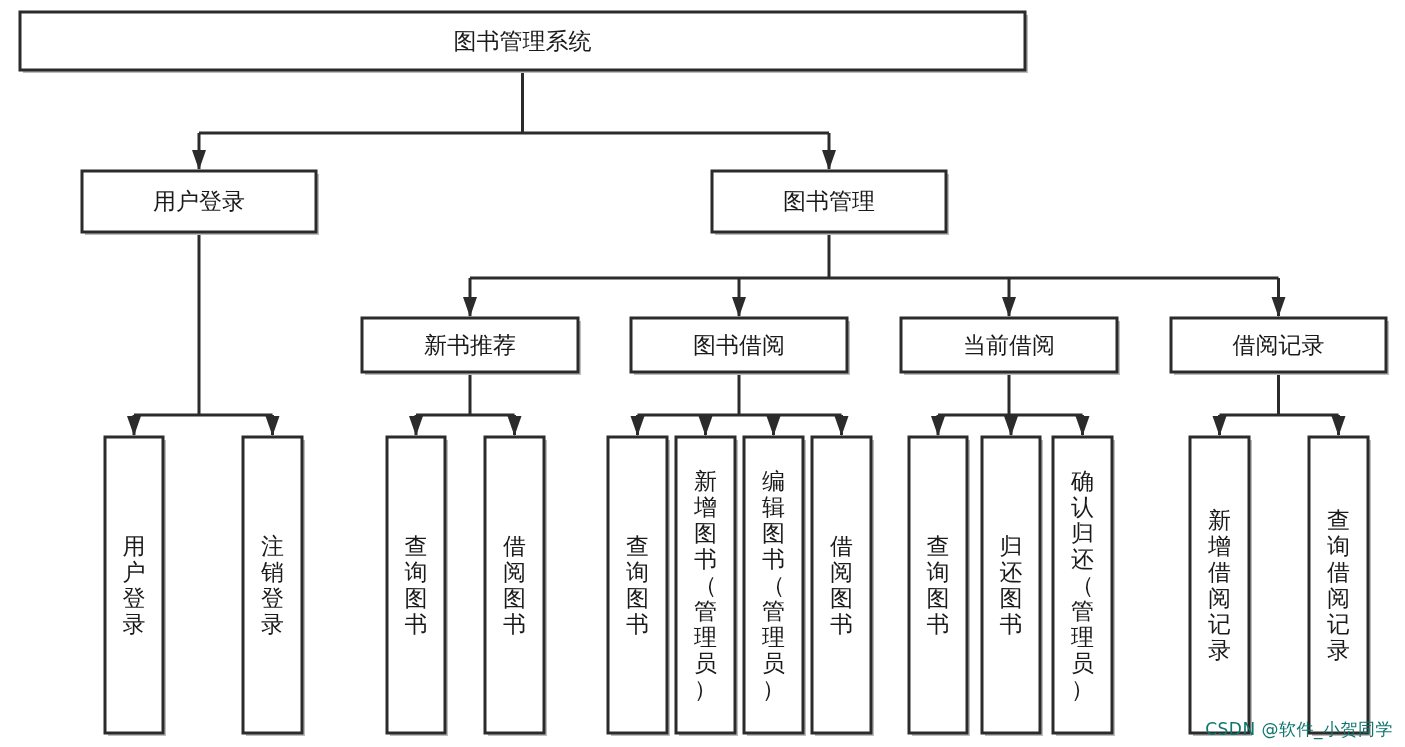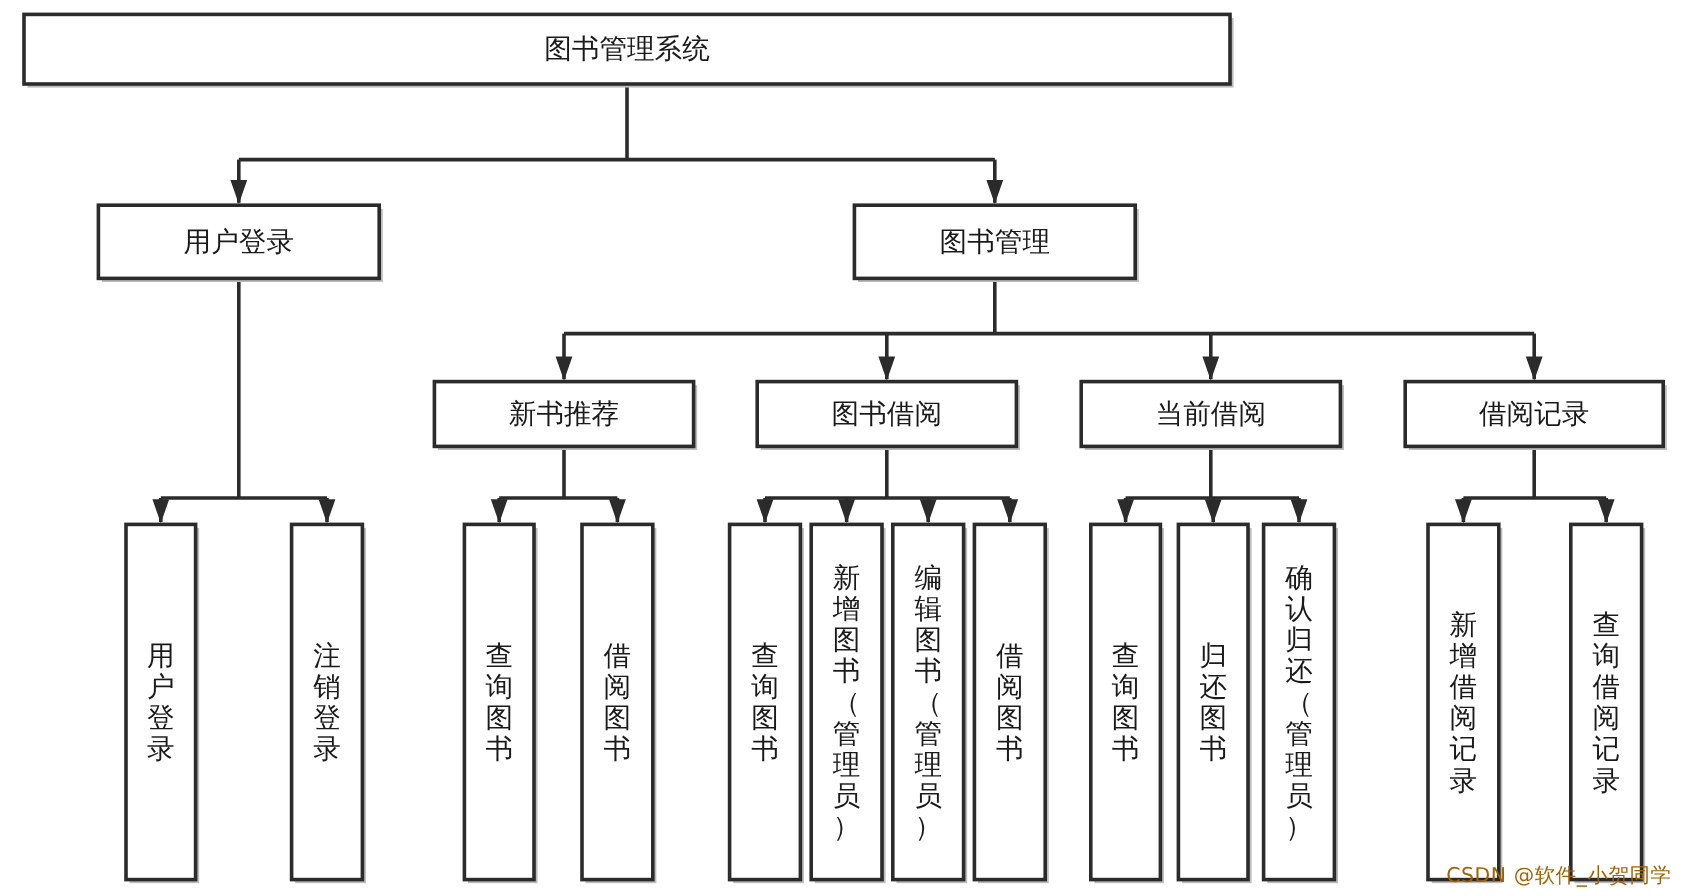--- a/index.html
+++ b/index.html
@@ -56,21 +56,21 @@
     fill: #1a1a1a;
     font-size: 23px;
     text-anchor: middle;
   }
   .watermark {
     position: absolute;
     right: 12px;
     bottom: 6px;
     font-family: "DejaVu Sans", "Liberation Sans", sans-serif;
     font-size: 17px;
-    color: #a16207;
+    color: #0f766e;
     letter-spacing: 0.5px;
     white-space: nowrap;
     user-select: none;
     margin-top: 10px;
   }
 </style>
 </head>
 <body>
 
 <div id="diagram-root">

